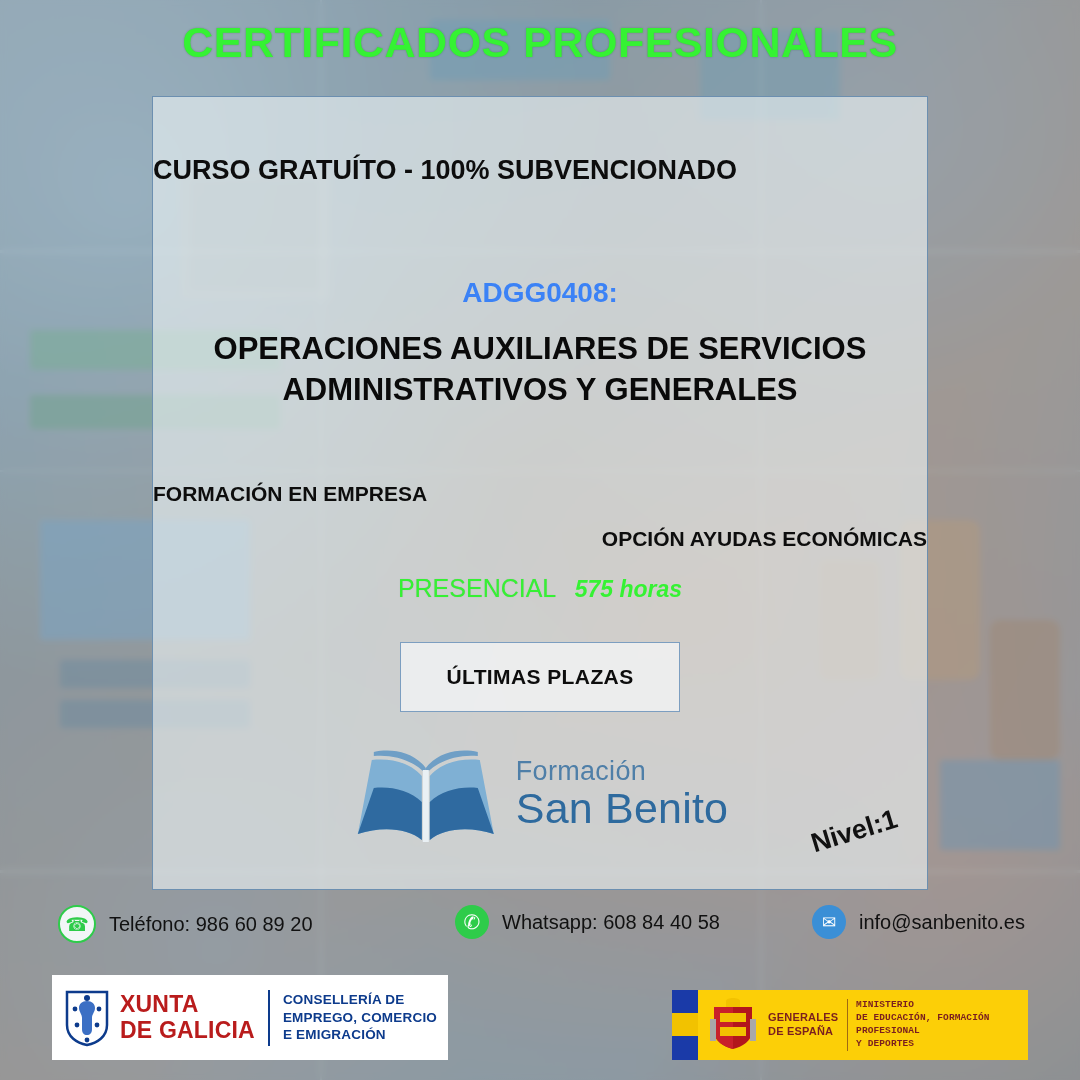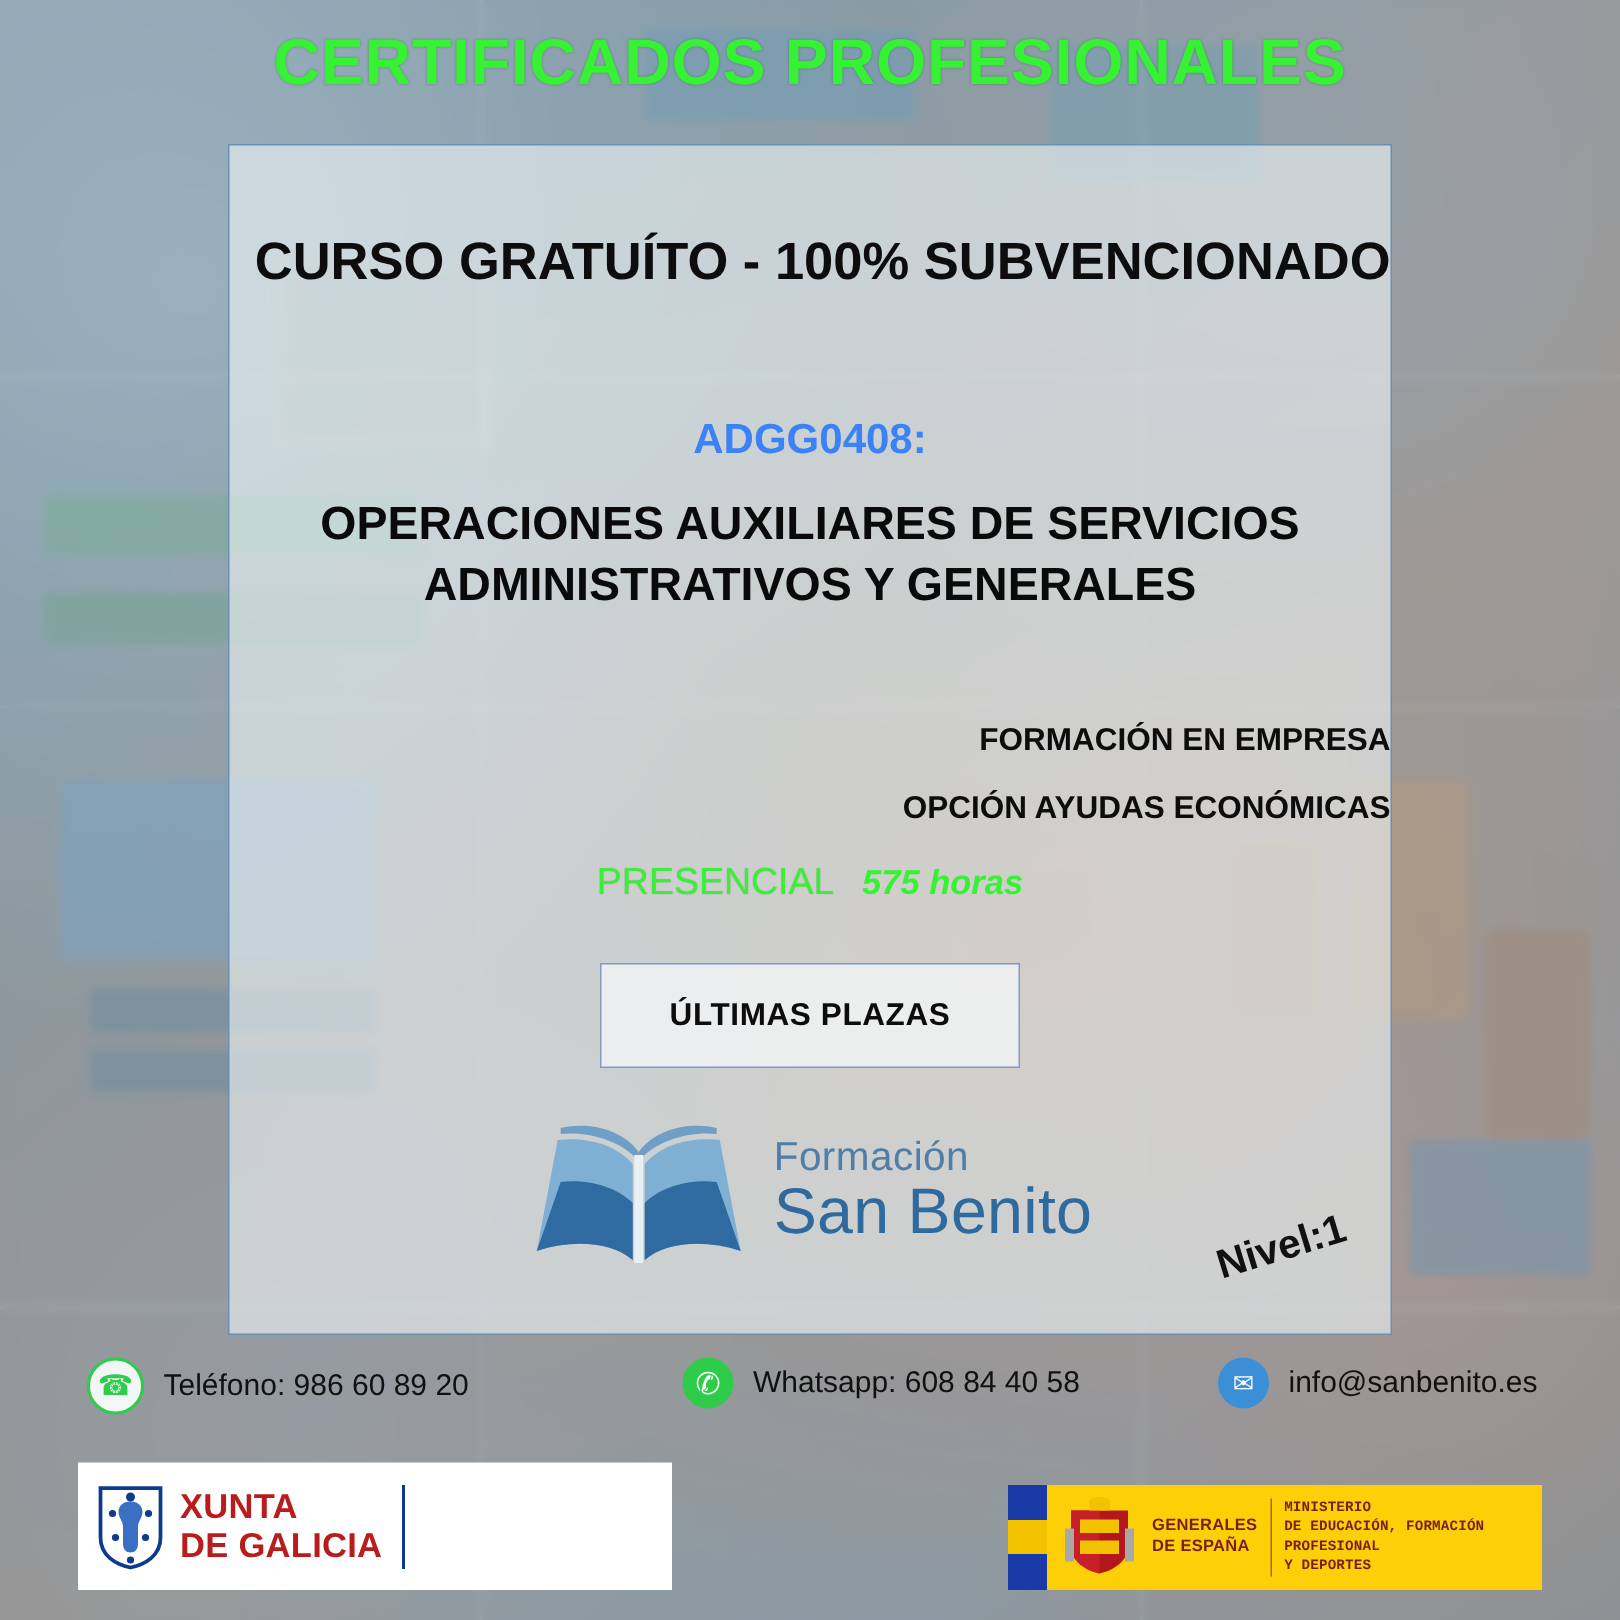--- a/index.html
+++ b/index.html
@@ -76,22 +76,22 @@
     height: 794px;
     background: rgba(238,243,244,0.62);
     border: 1px solid #6c8fb0;
     box-sizing: border-box;
   }
 
   .line-free {
     position: absolute;
     top: 58px;
     width: 100%;
-    text-align: right;
-    font-size: 35px;
+    text-align: left;
+    font-size: 27px;
     font-weight: bold;
     color: #0d0d0d;
   }
   .code {
     position: absolute;
     top: 180px;
     width: 100%;
     text-align: center;
     font-size: 28px;
     font-weight: bold;
@@ -106,21 +106,21 @@
     line-height: 1.32;
     font-weight: bold;
     color: #0a0a0a;
     padding: 0 14px;
     box-sizing: border-box;
   }
   .feat1 {
     position: absolute;
     top: 385px;
     width: 100%;
-    text-align: right;
+    text-align: left;
     font-size: 21px;
     font-weight: bold;
     color: #0d0d0d;
   }
   .feat2 {
     position: absolute;
     top: 430px;
     width: 100%;
     text-align: right;
     font-size: 21px;
@@ -432,20 +432,25 @@
         <circle cx="13" cy="36" r="2.4" fill="#0d3b8c"></circle>
         <circle cx="33" cy="36" r="2.4" fill="#0d3b8c"></circle>
         <circle cx="23" cy="51" r="2.4" fill="#0d3b8c"></circle>
       </svg>
     </span>
     <span class="xunta-name">
       <div>XUNTA</div>
       <div>DE GALICIA</div>
     </span>
     <span class="xunta-div"></span>
+    <span class="xunta-dept">
+      <div>CONSELLERÍA DE</div>
+      <div>EMPREGO, COMERCIO</div>
+      <div>E EMIGRACIÓN</div>
+    </span>
   </div>
 
   <div class="gob">
     <span class="gob-flag"></span>
     <span class="gob-crest">
       <svg viewBox="0 0 54 56" width="54" height="56" xmlns="http://www.w3.org/2000/svg">
         <path d="M8 10 H46 V34 C46 44 36 50 27 52 C18 50 8 44 8 34 Z" fill="#b3161c"></path>
         <path d="M8 10 H27 V52 C18 50 8 44 8 34 Z" fill="#c8202a"></path>
         <rect x="14" y="16" width="26" height="9" fill="#f2c200"></rect>
         <rect x="14" y="30" width="26" height="9" fill="#f2c200"></rect>

